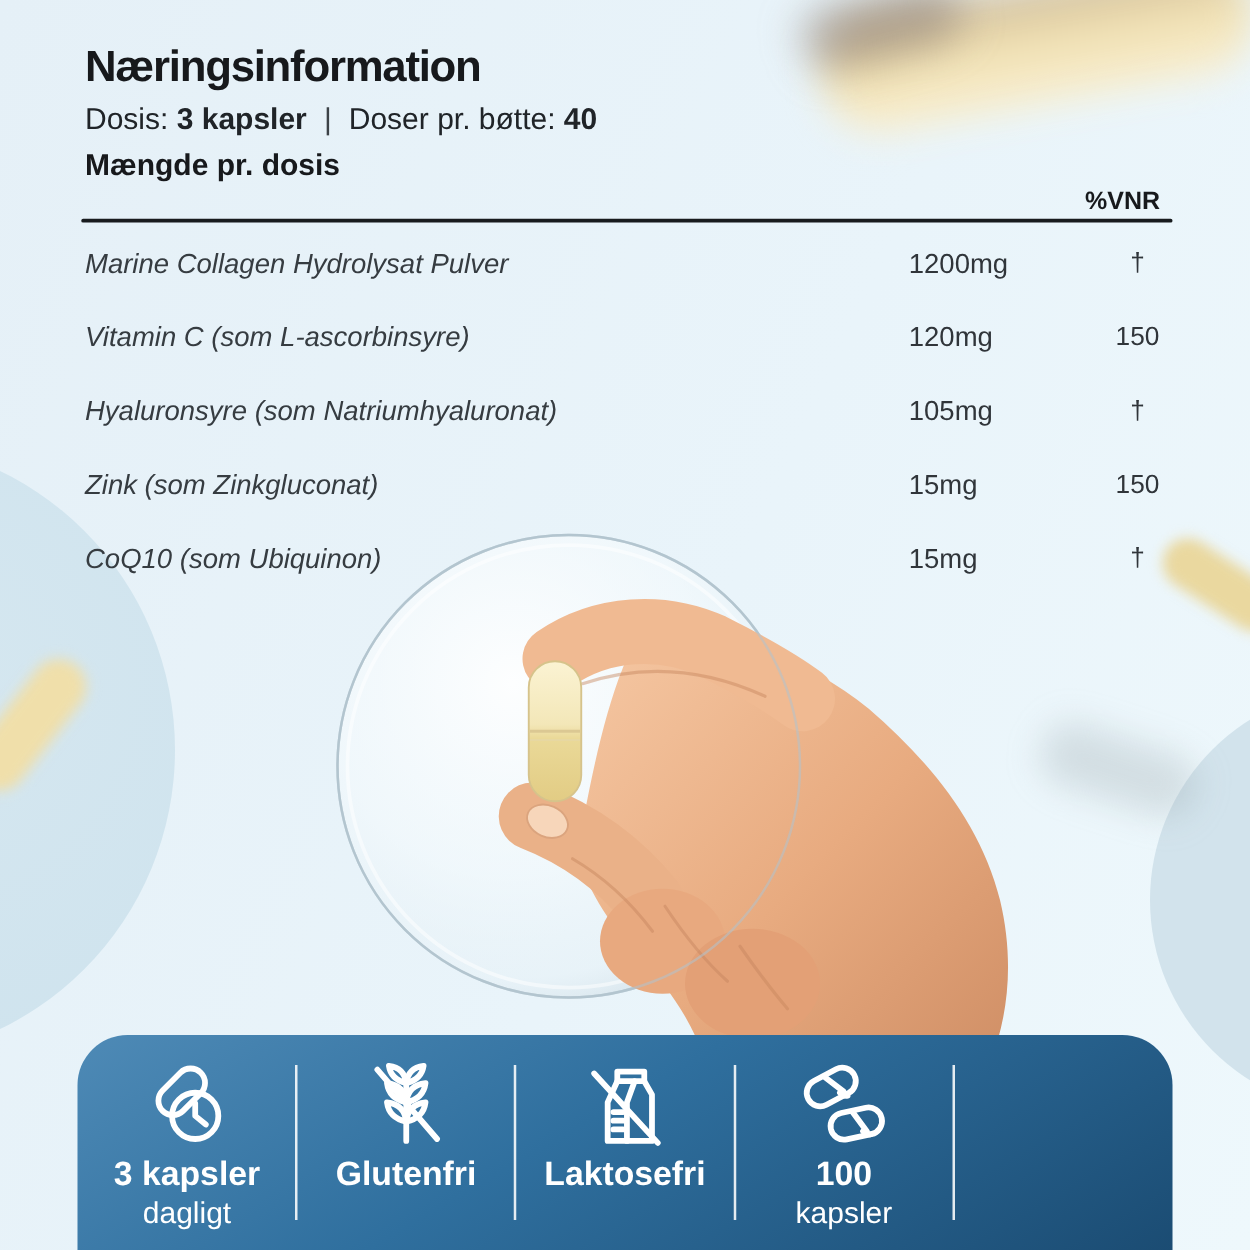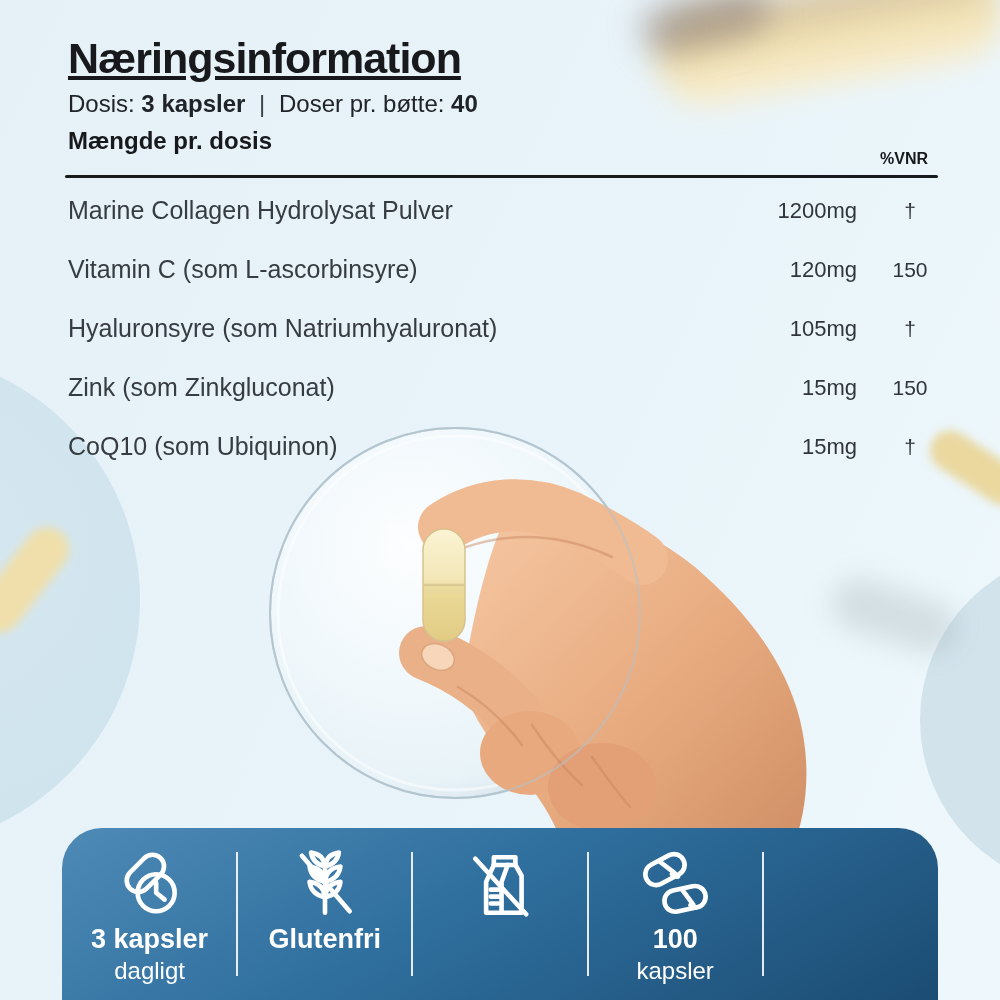--- a/index.html
+++ b/index.html
@@ -18,32 +18,32 @@
   .cap-top-dark{left:640px;top:-5px;width:130px;height:50px;transform:rotate(-14deg);
                 background:rgba(141,125,114,.55);filter:blur(16px);}
   .cap-right{left:925px;top:448px;width:104px;height:40px;transform:rotate(33deg);
              background:#ead89f;filter:blur(5px);}
   .cap-left{left:-38px;top:558px;width:122px;height:44px;transform:rotate(-52deg);
             background:#f0dfaa;filter:blur(5px);}
   .shadow-right{left:830px;top:590px;width:130px;height:52px;transform:rotate(18deg);
                 border-radius:999px;background:rgba(148,160,166,.28);filter:blur(13px);}
   
   .header{position:absolute;left:68px;top:36px;color:#17191c;}
-  .title{font-size:43px;font-weight:800;letter-spacing:-1px;line-height:1.05;margin:0;text-decoration:underline;}
+  .title{font-size:35px;font-weight:800;letter-spacing:-1px;line-height:1.05;margin:0;}
   .subtitle{font-size:24px;font-weight:400;color:#202428;margin-top:9px;}
   .subtitle b{font-weight:700;}
   .pipe{font-weight:300;color:#3c4247;margin:0 7px;}
   .amount-heading{font-size:24px;font-weight:700;color:#17191c;margin-top:9px;}
   
-  .vnr-header{position:absolute;top:150px;right:72px;font-size:16px;font-weight:700;color:#17191c;}
+  .vnr-header{position:absolute;top:150px;right:72px;font-size:20px;font-weight:700;color:#17191c;}
   .rule{position:absolute;left:65px;top:175px;width:873px;height:3px;background:#181b1e;border-radius:2px;}
   .table{position:absolute;left:68px;top:181px;width:870px;}
   .row{display:flex;align-items:center;height:59px;}
-  .row .name{flex:1;font-size:25px;color:#363c41;}
-  .row .amount{width:130px;text-align:right;font-size:22px;color:#30353a;}
+  .row .name{flex:1;font-size:22px;color:#363c41;font-style:italic;}
+  .row .amount{width:130px;font-size:22px;color:#30353a;}
   .row .vnr{width:56px;margin-left:25px;text-align:center;font-size:21px;color:#30353a;}
   
   .bar{position:absolute;left:62px;top:828px;width:876px;height:172px;
        border-radius:40px 40px 0 0;display:flex;
        background:linear-gradient(150deg,#4e8ab6 0%,#2f6f9e 45%,#1b4c73 100%);}
   .bar .vdiv{position:absolute;top:24px;width:2px;height:124px;background:rgba(255,255,255,.88);}
   .vdiv.d1{left:calc(20% - 1px);} .vdiv.d2{left:calc(40% - 1px);}
   .vdiv.d3{left:calc(60% - 1px);} .vdiv.d4{left:calc(80% - 1px);}
   .badge{width:20%;display:flex;flex-direction:column;align-items:center;padding-top:20px;box-sizing:border-box;}
   .badge svg{width:74px;height:74px;flex:0 0 auto;}
@@ -206,20 +206,21 @@
     <div class="badge">
       <svg viewBox="0 0 48 48" aria-hidden="true">
         <g class="iconstroke">
           <rect x="20" y="6" width="14" height="5"></rect>
           <path d="M20 11 L15 22 V 42 H 38 V 18 L34 11"></path>
           <path d="M29 11 L25 22 V 42"></path>
           <path d="M18 27 h 5 M18 31.5 h 5 M18 36 h 5"></path>
           <path d="M8 7 L41 43"></path>
         </g>
       </svg>
+      <span class="line1">Laktosefri</span>
 
     </div>
 
     <div class="badge">
       <svg viewBox="0 0 48 48" aria-hidden="true">
         <g class="iconstroke">
           <rect x="4" y="7" width="27" height="14" rx="7" transform="rotate(-28 17.5 14)"></rect>
           <path d="M17 8 L22 19" transform="rotate(-28 17.5 14)"></path>
           <rect x="17" y="26" width="27" height="14" rx="7" transform="rotate(-12 30.5 33)"></rect>
           <path d="M30 27 L35 38" transform="rotate(-12 30.5 33)"></path>

